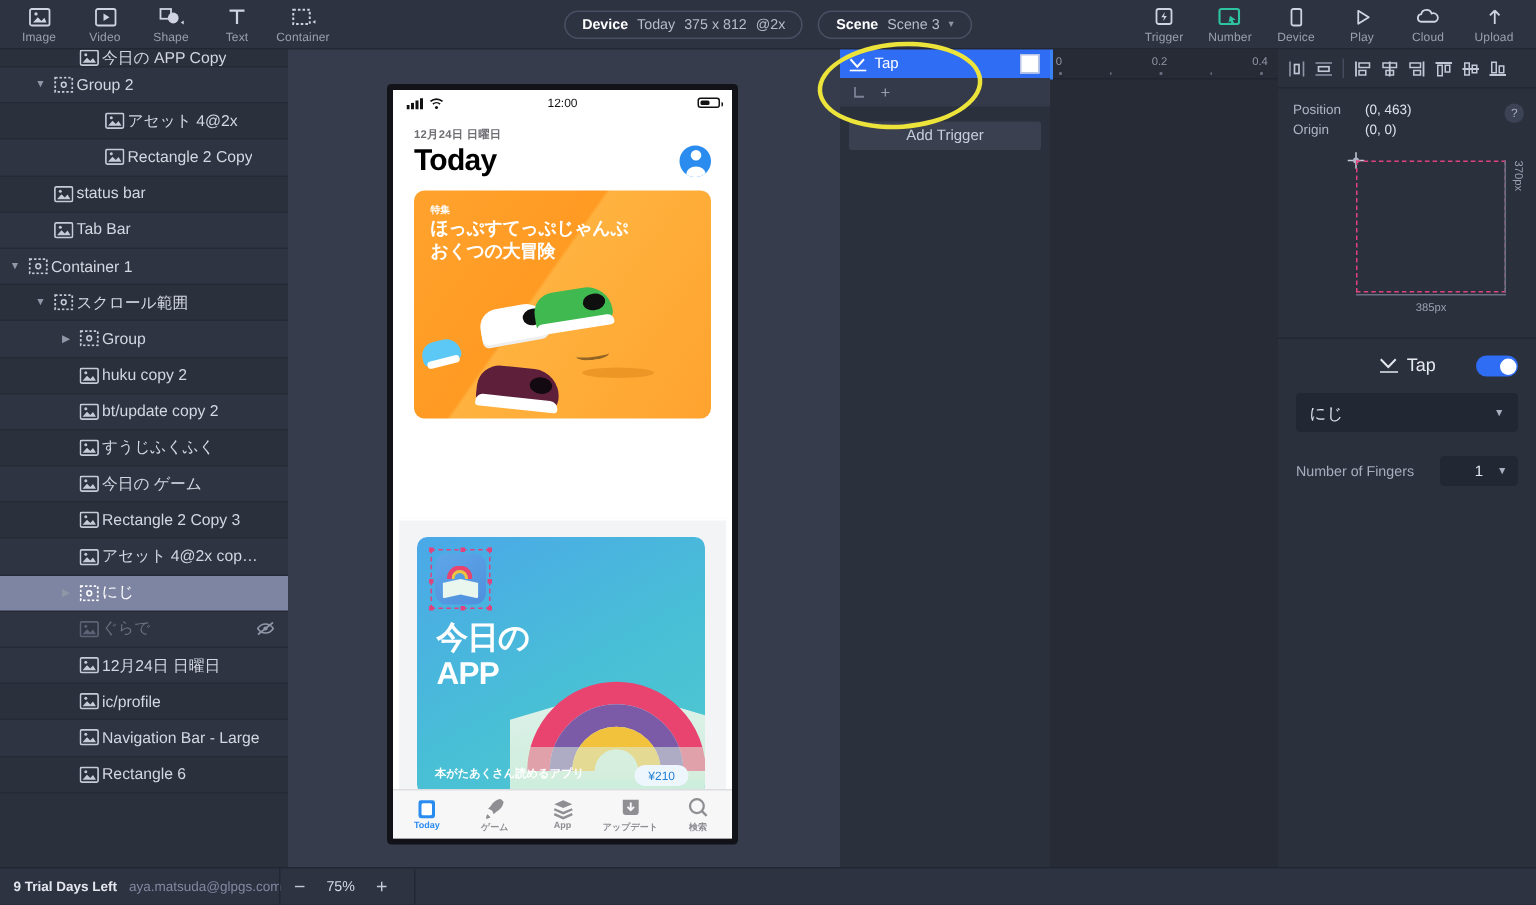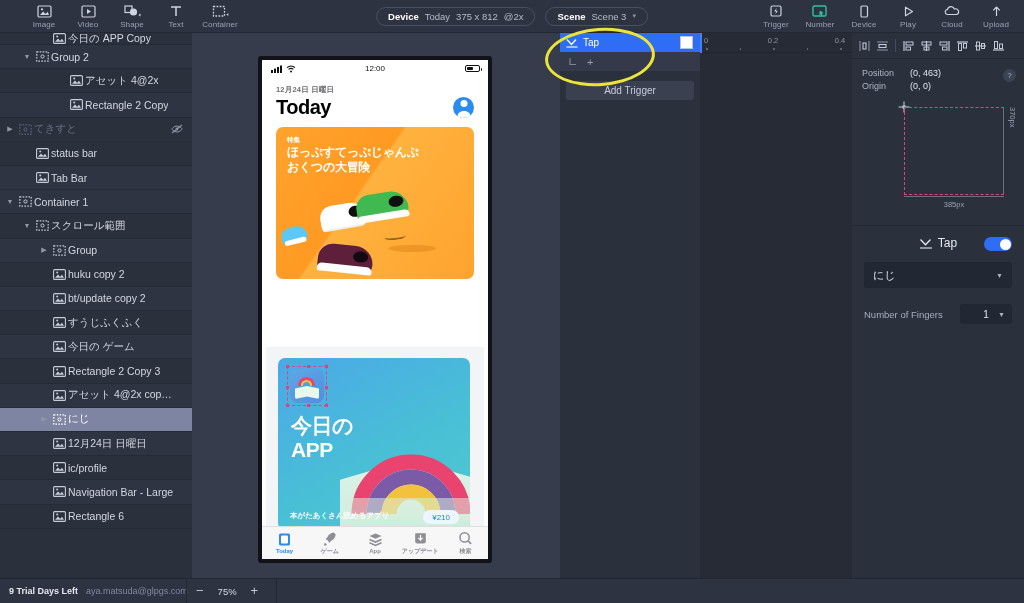--- a/index.html
+++ b/index.html
@@ -11,21 +11,21 @@
     -webkit-font-smoothing: antialiased;
   }
   .app { position: relative; width: 1024px; height: 603px; background: #2b303d; }
 
   
   .toolbar {
     position: absolute; top: 0; left: 0; width: 1024px; height: 33px;
     background: #2e3342; border-bottom: 1px solid #232734;
     display: flex; align-items: center;
   }
-  .tb-left { display: flex; gap: 0px; padding-left: 22px; }
+  .tb-left { display: flex; gap: 0px; padding-left: 4px; }
   .tb-right { display: flex; gap: 0px; position: absolute; right: 6px; top: 0; }
   .tb-item {
     width: 44px; height: 32px; display: flex; flex-direction: column;
     align-items: center; justify-content: center; gap: 1px; cursor: pointer;
   }
   .tb-item .ic { height: 15px; display: flex; align-items: center; justify-content: center; }
   .tb-item .lbl { font-size: 8px; color: #9aa0b0; letter-spacing: .1px; }
   .tb-center { position: absolute; left: 50%; transform: translateX(-50%); display: flex; gap: 10px; }
   .pill {
     height: 19px; border-radius: 10px; border: 1px solid #4a5063;
@@ -373,164 +373,165 @@
         <span class="disc" style="margin-left: 55px;"></span>
         <span class="licon" style="color: rgb(198, 203, 216);">
           <svg width="13" height="11" viewBox="0 0 13 11">
             <rect x="0.6" y="0.6" width="11.8" height="9.8" rx="1" fill="none" stroke="currentColor" stroke-width="1.1"></rect>
             <path d="M2 8.8l3-3.3 2.2 2.2 1.8-2L11 8.8z" fill="currentColor"></path>
             <circle cx="4.2" cy="3.5" r="1" fill="currentColor"></circle>
           </svg>
         </span>
         <span class="lname">Rectangle 2 Copy</span>
       </div>
-      <div class="row dim">
-        <span class="disc" style="margin-left: 4px;">▶</span>
-        <span class="licon" style="color: rgb(93, 99, 117);">
+      <div class="row">
+        <span class="disc" style="margin-left: 21px;"></span>
+        <span class="licon" style="color: rgb(198, 203, 216);">
+          <svg width="13" height="11" viewBox="0 0 13 11">
+            <rect x="0.6" y="0.6" width="11.8" height="9.8" rx="1" fill="none" stroke="currentColor" stroke-width="1.1"></rect>
+            <path d="M2 8.8l3-3.3 2.2 2.2 1.8-2L11 8.8z" fill="currentColor"></path>
+            <circle cx="4.2" cy="3.5" r="1" fill="currentColor"></circle>
+          </svg>
+        </span>
+        <span class="lname">status bar</span>
+      </div>
+      <div class="row alt">
+        <span class="disc" style="margin-left: 21px;"></span>
+        <span class="licon" style="color: rgb(198, 203, 216);">
+          <svg width="13" height="11" viewBox="0 0 13 11">
+            <rect x="0.6" y="0.6" width="11.8" height="9.8" rx="1" fill="none" stroke="currentColor" stroke-width="1.1"></rect>
+            <path d="M2 8.8l3-3.3 2.2 2.2 1.8-2L11 8.8z" fill="currentColor"></path>
+            <circle cx="4.2" cy="3.5" r="1" fill="currentColor"></circle>
+          </svg>
+        </span>
+        <span class="lname">Tab Bar</span>
+      </div>
+      <div class="row alt">
+        <span class="disc" style="margin-left: 4px;">▼</span>
+        <span class="licon" style="color: rgb(198, 203, 216);">
           <svg width="13" height="11" viewBox="0 0 13 11">
             <rect x="0.8" y="0.8" width="11.4" height="9.4" fill="none" stroke="currentColor" stroke-width="1.2" stroke-dasharray="1.6 1.3"></rect>
             <circle cx="6.5" cy="5.5" r="1.6" fill="none" stroke="currentColor" stroke-width="1"></circle>
           </svg>
         </span>
-        <span class="lname">てきすと</span>
+        <span class="lname">Container 1</span>
+      </div>
+      <div class="row">
+        <span class="disc" style="margin-left: 21px;">▼</span>
+        <span class="licon" style="color: rgb(198, 203, 216);">
+          <svg width="13" height="11" viewBox="0 0 13 11">
+            <rect x="0.8" y="0.8" width="11.4" height="9.4" fill="none" stroke="currentColor" stroke-width="1.2" stroke-dasharray="1.6 1.3"></rect>
+            <circle cx="6.5" cy="5.5" r="1.6" fill="none" stroke="currentColor" stroke-width="1"></circle>
+          </svg>
+        </span>
+        <span class="lname">スクロール範囲</span>
+      </div>
+      <div class="row alt">
+        <span class="disc" style="margin-left: 38px;">▶</span>
+        <span class="licon" style="color: rgb(198, 203, 216);">
+          <svg width="13" height="11" viewBox="0 0 13 11">
+            <rect x="0.8" y="0.8" width="11.4" height="9.4" fill="none" stroke="currentColor" stroke-width="1.2" stroke-dasharray="1.6 1.3"></rect>
+            <circle cx="6.5" cy="5.5" r="1.6" fill="none" stroke="currentColor" stroke-width="1"></circle>
+          </svg>
+        </span>
+        <span class="lname">Group</span>
+      </div>
+      <div class="row">
+        <span class="disc" style="margin-left: 38px;"></span>
+        <span class="licon" style="color: rgb(198, 203, 216);">
+          <svg width="13" height="11" viewBox="0 0 13 11">
+            <rect x="0.6" y="0.6" width="11.8" height="9.8" rx="1" fill="none" stroke="currentColor" stroke-width="1.1"></rect>
+            <path d="M2 8.8l3-3.3 2.2 2.2 1.8-2L11 8.8z" fill="currentColor"></path>
+            <circle cx="4.2" cy="3.5" r="1" fill="currentColor"></circle>
+          </svg>
+        </span>
+        <span class="lname">huku copy 2</span>
+      </div>
+      <div class="row alt">
+        <span class="disc" style="margin-left: 38px;"></span>
+        <span class="licon" style="color: rgb(198, 203, 216);">
+          <svg width="13" height="11" viewBox="0 0 13 11">
+            <rect x="0.6" y="0.6" width="11.8" height="9.8" rx="1" fill="none" stroke="currentColor" stroke-width="1.1"></rect>
+            <path d="M2 8.8l3-3.3 2.2 2.2 1.8-2L11 8.8z" fill="currentColor"></path>
+            <circle cx="4.2" cy="3.5" r="1" fill="currentColor"></circle>
+          </svg>
+        </span>
+        <span class="lname">bt/update copy 2</span>
+      </div>
+      <div class="row">
+        <span class="disc" style="margin-left: 38px;"></span>
+        <span class="licon" style="color: rgb(198, 203, 216);">
+          <svg width="13" height="11" viewBox="0 0 13 11">
+            <rect x="0.6" y="0.6" width="11.8" height="9.8" rx="1" fill="none" stroke="currentColor" stroke-width="1.1"></rect>
+            <path d="M2 8.8l3-3.3 2.2 2.2 1.8-2L11 8.8z" fill="currentColor"></path>
+            <circle cx="4.2" cy="3.5" r="1" fill="currentColor"></circle>
+          </svg>
+        </span>
+        <span class="lname">すうじふくふく</span>
+      </div>
+      <div class="row alt">
+        <span class="disc" style="margin-left: 38px;"></span>
+        <span class="licon" style="color: rgb(198, 203, 216);">
+          <svg width="13" height="11" viewBox="0 0 13 11">
+            <rect x="0.6" y="0.6" width="11.8" height="9.8" rx="1" fill="none" stroke="currentColor" stroke-width="1.1"></rect>
+            <path d="M2 8.8l3-3.3 2.2 2.2 1.8-2L11 8.8z" fill="currentColor"></path>
+            <circle cx="4.2" cy="3.5" r="1" fill="currentColor"></circle>
+          </svg>
+        </span>
+        <span class="lname">今日の ゲーム</span>
+      </div>
+      <div class="row">
+        <span class="disc" style="margin-left: 38px;"></span>
+        <span class="licon" style="color: rgb(198, 203, 216);">
+          <svg width="13" height="11" viewBox="0 0 13 11">
+            <rect x="0.6" y="0.6" width="11.8" height="9.8" rx="1" fill="none" stroke="currentColor" stroke-width="1.1"></rect>
+            <path d="M2 8.8l3-3.3 2.2 2.2 1.8-2L11 8.8z" fill="currentColor"></path>
+            <circle cx="4.2" cy="3.5" r="1" fill="currentColor"></circle>
+          </svg>
+        </span>
+        <span class="lname">Rectangle 2 Copy 3</span>
+      </div>
+      <div class="row alt">
+        <span class="disc" style="margin-left: 38px;"></span>
+        <span class="licon" style="color: rgb(198, 203, 216);">
+          <svg width="13" height="11" viewBox="0 0 13 11">
+            <rect x="0.6" y="0.6" width="11.8" height="9.8" rx="1" fill="none" stroke="currentColor" stroke-width="1.1"></rect>
+            <path d="M2 8.8l3-3.3 2.2 2.2 1.8-2L11 8.8z" fill="currentColor"></path>
+            <circle cx="4.2" cy="3.5" r="1" fill="currentColor"></circle>
+          </svg>
+        </span>
+        <span class="lname">アセット 4@2x cop…</span>
+      </div>
+      <div class="row sel">
+        <span class="disc" style="margin-left: 38px;">▶</span>
+        <span class="licon" style="color: rgb(255, 255, 255);">
+          <svg width="13" height="11" viewBox="0 0 13 11">
+            <rect x="0.8" y="0.8" width="11.4" height="9.4" fill="none" stroke="currentColor" stroke-width="1.2" stroke-dasharray="1.6 1.3"></rect>
+            <circle cx="6.5" cy="5.5" r="1.6" fill="none" stroke="currentColor" stroke-width="1"></circle>
+          </svg>
+        </span>
+        <span class="lname">にじ</span>
+      </div>
+      <div class="row alt dim">
+        <span class="disc" style="margin-left: 38px;"></span>
+        <span class="licon" style="color: rgb(93, 99, 117);">
+          <svg width="13" height="11" viewBox="0 0 13 11">
+            <rect x="0.6" y="0.6" width="11.8" height="9.8" rx="1" fill="none" stroke="currentColor" stroke-width="1.1"></rect>
+            <path d="M2 8.8l3-3.3 2.2 2.2 1.8-2L11 8.8z" fill="currentColor"></path>
+            <circle cx="4.2" cy="3.5" r="1" fill="currentColor"></circle>
+          </svg>
+        </span>
+        <span class="lname">ぐらで</span>
         <span class="eye">
           <svg width="12" height="10" viewBox="0 0 12 10">
             <path d="M0.8 5s2-3 5.2-3 5.2 3 5.2 3-2 3-5.2 3S0.8 5 0.8 5z" fill="none" stroke="#9097a8" stroke-width="1"></path>
             <circle cx="6" cy="5" r="1.4" fill="#9097a8"></circle>
             <path d="M1 9L11 1" stroke="#9097a8" stroke-width="1.1"></path>
           </svg>
         </span>
-      </div>
-      <div class="row">
-        <span class="disc" style="margin-left: 21px;"></span>
-        <span class="licon" style="color: rgb(198, 203, 216);">
-          <svg width="13" height="11" viewBox="0 0 13 11">
-            <rect x="0.6" y="0.6" width="11.8" height="9.8" rx="1" fill="none" stroke="currentColor" stroke-width="1.1"></rect>
-            <path d="M2 8.8l3-3.3 2.2 2.2 1.8-2L11 8.8z" fill="currentColor"></path>
-            <circle cx="4.2" cy="3.5" r="1" fill="currentColor"></circle>
-          </svg>
-        </span>
-        <span class="lname">status bar</span>
-      </div>
-      <div class="row alt">
-        <span class="disc" style="margin-left: 21px;"></span>
-        <span class="licon" style="color: rgb(198, 203, 216);">
-          <svg width="13" height="11" viewBox="0 0 13 11">
-            <rect x="0.6" y="0.6" width="11.8" height="9.8" rx="1" fill="none" stroke="currentColor" stroke-width="1.1"></rect>
-            <path d="M2 8.8l3-3.3 2.2 2.2 1.8-2L11 8.8z" fill="currentColor"></path>
-            <circle cx="4.2" cy="3.5" r="1" fill="currentColor"></circle>
-          </svg>
-        </span>
-        <span class="lname">Tab Bar</span>
-      </div>
-      <div class="row alt">
-        <span class="disc" style="margin-left: 4px;">▼</span>
-        <span class="licon" style="color: rgb(198, 203, 216);">
-          <svg width="13" height="11" viewBox="0 0 13 11">
-            <rect x="0.8" y="0.8" width="11.4" height="9.4" fill="none" stroke="currentColor" stroke-width="1.2" stroke-dasharray="1.6 1.3"></rect>
-            <circle cx="6.5" cy="5.5" r="1.6" fill="none" stroke="currentColor" stroke-width="1"></circle>
-          </svg>
-        </span>
-        <span class="lname">Container 1</span>
-      </div>
-      <div class="row">
-        <span class="disc" style="margin-left: 21px;">▼</span>
-        <span class="licon" style="color: rgb(198, 203, 216);">
-          <svg width="13" height="11" viewBox="0 0 13 11">
-            <rect x="0.8" y="0.8" width="11.4" height="9.4" fill="none" stroke="currentColor" stroke-width="1.2" stroke-dasharray="1.6 1.3"></rect>
-            <circle cx="6.5" cy="5.5" r="1.6" fill="none" stroke="currentColor" stroke-width="1"></circle>
-          </svg>
-        </span>
-        <span class="lname">スクロール範囲</span>
-      </div>
-      <div class="row alt">
-        <span class="disc" style="margin-left: 38px;">▶</span>
-        <span class="licon" style="color: rgb(198, 203, 216);">
-          <svg width="13" height="11" viewBox="0 0 13 11">
-            <rect x="0.8" y="0.8" width="11.4" height="9.4" fill="none" stroke="currentColor" stroke-width="1.2" stroke-dasharray="1.6 1.3"></rect>
-            <circle cx="6.5" cy="5.5" r="1.6" fill="none" stroke="currentColor" stroke-width="1"></circle>
-          </svg>
-        </span>
-        <span class="lname">Group</span>
-      </div>
-      <div class="row">
-        <span class="disc" style="margin-left: 38px;"></span>
-        <span class="licon" style="color: rgb(198, 203, 216);">
-          <svg width="13" height="11" viewBox="0 0 13 11">
-            <rect x="0.6" y="0.6" width="11.8" height="9.8" rx="1" fill="none" stroke="currentColor" stroke-width="1.1"></rect>
-            <path d="M2 8.8l3-3.3 2.2 2.2 1.8-2L11 8.8z" fill="currentColor"></path>
-            <circle cx="4.2" cy="3.5" r="1" fill="currentColor"></circle>
-          </svg>
-        </span>
-        <span class="lname">huku copy 2</span>
-      </div>
-      <div class="row alt">
-        <span class="disc" style="margin-left: 38px;"></span>
-        <span class="licon" style="color: rgb(198, 203, 216);">
-          <svg width="13" height="11" viewBox="0 0 13 11">
-            <rect x="0.6" y="0.6" width="11.8" height="9.8" rx="1" fill="none" stroke="currentColor" stroke-width="1.1"></rect>
-            <path d="M2 8.8l3-3.3 2.2 2.2 1.8-2L11 8.8z" fill="currentColor"></path>
-            <circle cx="4.2" cy="3.5" r="1" fill="currentColor"></circle>
-          </svg>
-        </span>
-        <span class="lname">bt/update copy 2</span>
-      </div>
-      <div class="row">
-        <span class="disc" style="margin-left: 38px;"></span>
-        <span class="licon" style="color: rgb(198, 203, 216);">
-          <svg width="13" height="11" viewBox="0 0 13 11">
-            <rect x="0.6" y="0.6" width="11.8" height="9.8" rx="1" fill="none" stroke="currentColor" stroke-width="1.1"></rect>
-            <path d="M2 8.8l3-3.3 2.2 2.2 1.8-2L11 8.8z" fill="currentColor"></path>
-            <circle cx="4.2" cy="3.5" r="1" fill="currentColor"></circle>
-          </svg>
-        </span>
-        <span class="lname">すうじふくふく</span>
-      </div>
-      <div class="row alt">
-        <span class="disc" style="margin-left: 38px;"></span>
-        <span class="licon" style="color: rgb(198, 203, 216);">
-          <svg width="13" height="11" viewBox="0 0 13 11">
-            <rect x="0.6" y="0.6" width="11.8" height="9.8" rx="1" fill="none" stroke="currentColor" stroke-width="1.1"></rect>
-            <path d="M2 8.8l3-3.3 2.2 2.2 1.8-2L11 8.8z" fill="currentColor"></path>
-            <circle cx="4.2" cy="3.5" r="1" fill="currentColor"></circle>
-          </svg>
-        </span>
-        <span class="lname">今日の ゲーム</span>
-      </div>
-      <div class="row">
-        <span class="disc" style="margin-left: 38px;"></span>
-        <span class="licon" style="color: rgb(198, 203, 216);">
-          <svg width="13" height="11" viewBox="0 0 13 11">
-            <rect x="0.6" y="0.6" width="11.8" height="9.8" rx="1" fill="none" stroke="currentColor" stroke-width="1.1"></rect>
-            <path d="M2 8.8l3-3.3 2.2 2.2 1.8-2L11 8.8z" fill="currentColor"></path>
-            <circle cx="4.2" cy="3.5" r="1" fill="currentColor"></circle>
-          </svg>
-        </span>
-        <span class="lname">Rectangle 2 Copy 3</span>
-      </div>
-      <div class="row alt">
-        <span class="disc" style="margin-left: 38px;"></span>
-        <span class="licon" style="color: rgb(198, 203, 216);">
-          <svg width="13" height="11" viewBox="0 0 13 11">
-            <rect x="0.6" y="0.6" width="11.8" height="9.8" rx="1" fill="none" stroke="currentColor" stroke-width="1.1"></rect>
-            <path d="M2 8.8l3-3.3 2.2 2.2 1.8-2L11 8.8z" fill="currentColor"></path>
-            <circle cx="4.2" cy="3.5" r="1" fill="currentColor"></circle>
-          </svg>
-        </span>
-        <span class="lname">アセット 4@2x cop…</span>
-      </div>
-      <div class="row sel">
-        <span class="disc" style="margin-left: 38px;">▶</span>
-        <span class="licon" style="color: rgb(255, 255, 255);">
-          <svg width="13" height="11" viewBox="0 0 13 11">
-            <rect x="0.8" y="0.8" width="11.4" height="9.4" fill="none" stroke="currentColor" stroke-width="1.2" stroke-dasharray="1.6 1.3"></rect>
-            <circle cx="6.5" cy="5.5" r="1.6" fill="none" stroke="currentColor" stroke-width="1"></circle>
-          </svg>
-        </span>
-        <span class="lname">にじ</span>
       </div>
       <div class="row alt">
         <span class="disc" style="margin-left: 38px;"></span>
         <span class="licon" style="color: rgb(198, 203, 216);">
           <svg width="13" height="11" viewBox="0 0 13 11">
             <rect x="0.6" y="0.6" width="11.8" height="9.8" rx="1" fill="none" stroke="currentColor" stroke-width="1.1"></rect>
             <path d="M2 8.8l3-3.3 2.2 2.2 1.8-2L11 8.8z" fill="currentColor"></path>
             <circle cx="4.2" cy="3.5" r="1" fill="currentColor"></circle>
           </svg>
         </span>

